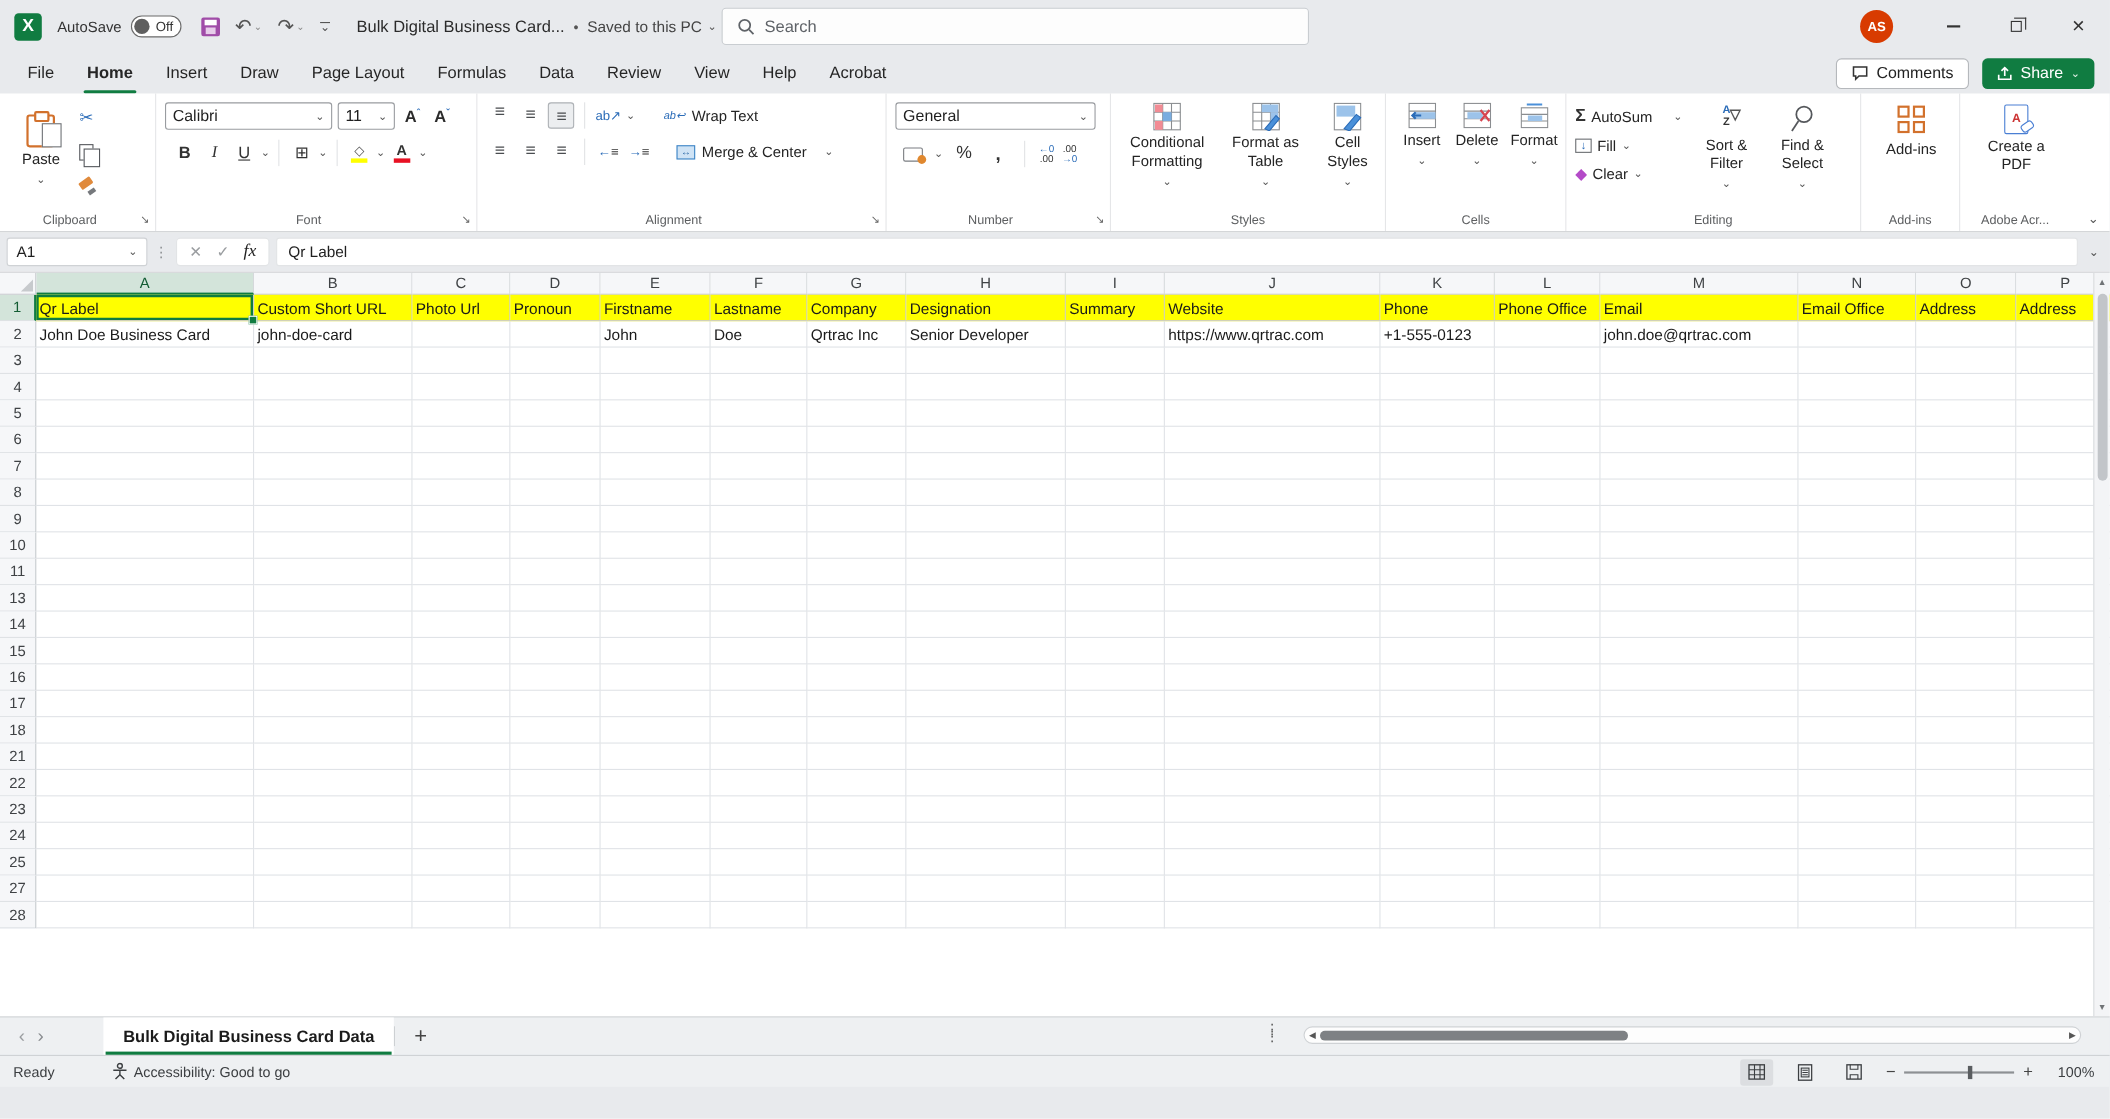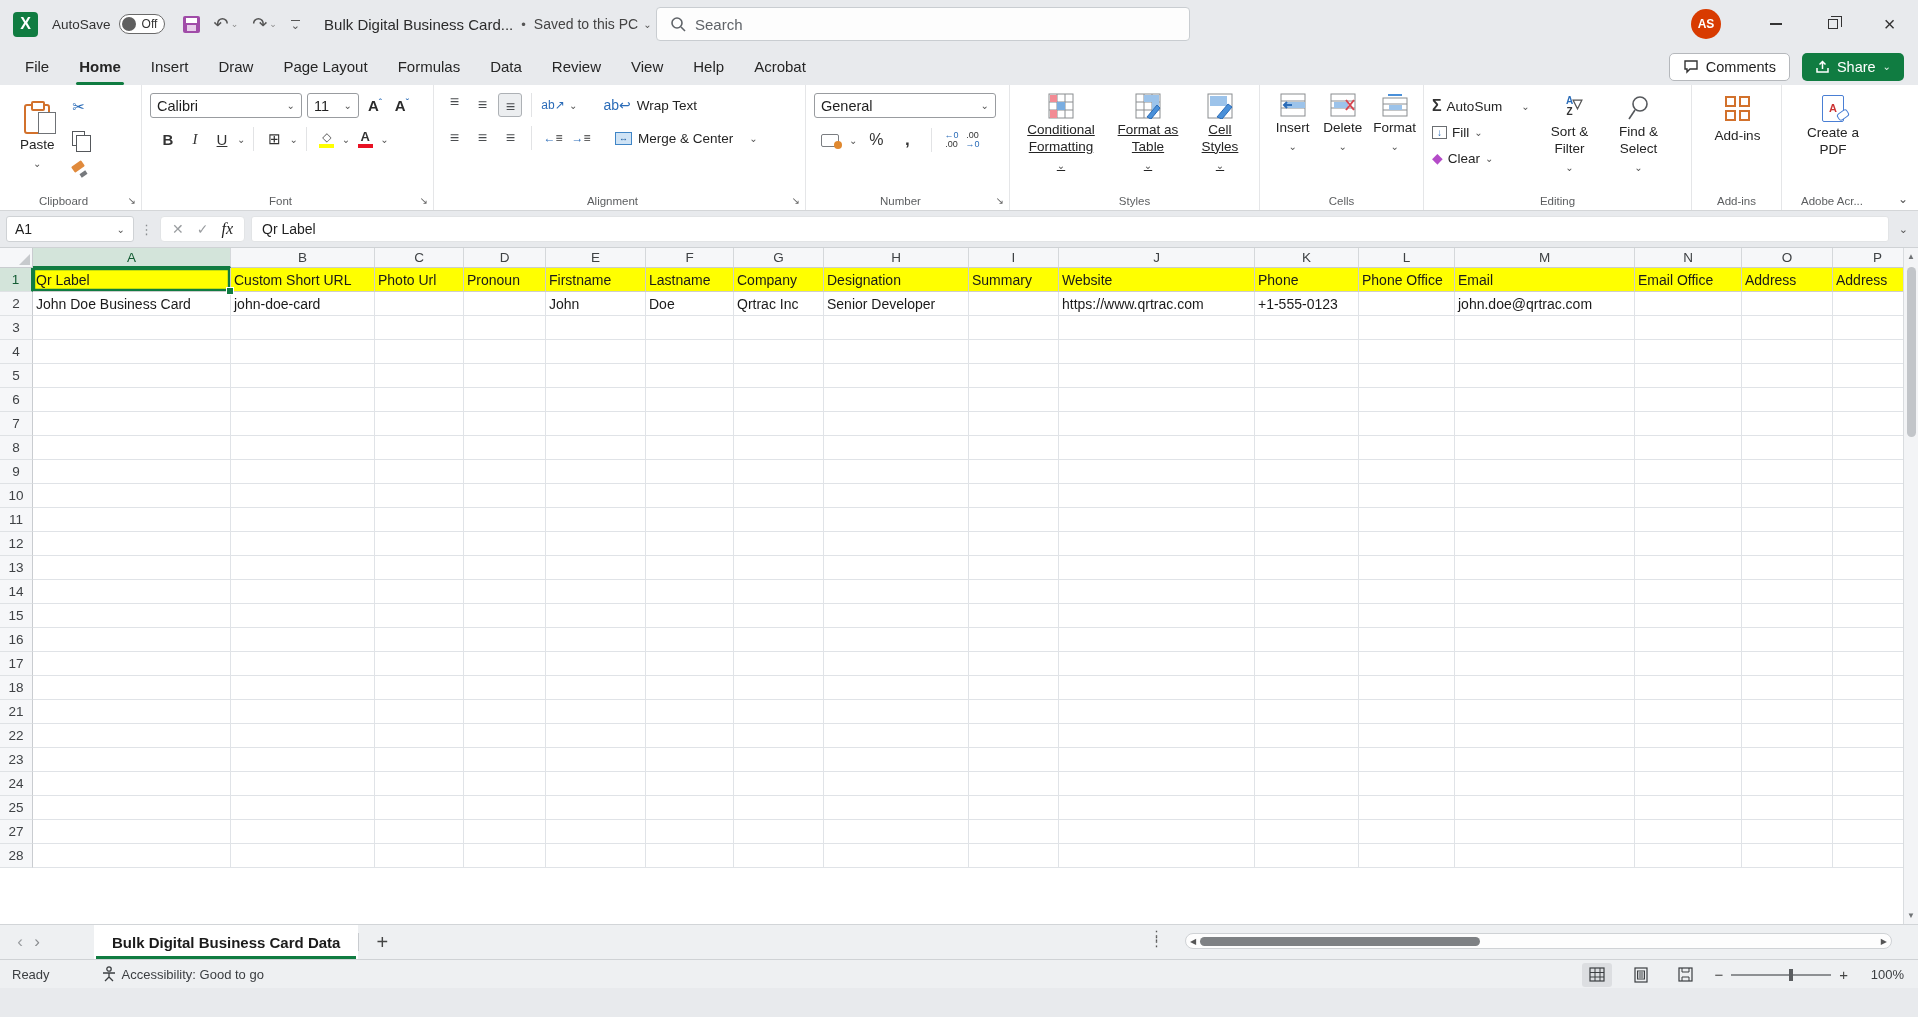--- a/index.html
+++ b/index.html
@@ -325,21 +325,21 @@
       <span class="iconbtn selbox">
           <span class="lines" style="align-self:flex-end;">≡</span>
         </span>
       <span class="vsep"></span>
       <span class="iconbtn">
           <span style="font-size:12px;color:#2b6cb8;">ab↗</span>
         </span>
       <span class="chev">⌄</span>
       <span style="width:18px;"></span>
       <span class="row" style="gap:6px;font-size:13.5px;">
-        <span style="font-size:14px;color:#2b6cb8;">ab↩</span>
+        <span style="font-size:10px;color:#2b6cb8;font-style:italic;">ab↩</span>
         <span>Wrap Text</span>
       </span>
     </div>
     <div class="row" style="margin-top:9px; gap:4px;">
       <span class="iconbtn">
           <span class="lines">≡</span>
         </span>
       <span class="iconbtn">
           <span class="lines">≡</span>
         </span>
@@ -382,21 +382,21 @@
         </span>
       <span class="vsep"></span>
       <span class="decbtn"><span class="blue">←0</span><br>.00</span>
       <span class="decbtn">.00<br><span class="blue">→0</span></span>
     </div>
     <span class="glabel">Number</span>
     <span class="launcher">↘</span>
   </div>
 
   <div class="rgroup" style="width:250px;">
-    <div class="row" style="gap:8px; justify-content:flex-start;text-decoration:underline;">
+    <div class="row" style="gap:8px; justify-content:space-between;">
       <div class="bigbtn" style="width:86px;">
         <svg class="gicon" width="26" height="26" viewBox="0 0 26 26">
           <rect x="1" y="1" width="24" height="24" fill="#fff" stroke="#8a8d90"></rect>
           <line x1="9" y1="1" x2="9" y2="25" stroke="#8a8d90"></line>
             <line x1="17" y1="1" x2="17" y2="25" stroke="#8a8d90"></line>
           <line x1="1" y1="9" x2="25" y2="9" stroke="#8a8d90"></line>
             <line x1="1" y1="17" x2="25" y2="17" stroke="#8a8d90"></line>
           <rect x="2" y="2" width="7" height="7" fill="#f28b94"></rect>
             <rect x="9" y="9" width="8" height="8" fill="#7aade0"></rect>
           <rect x="2" y="17" width="7" height="8" fill="#f28b94"></rect>
@@ -753,39 +753,20 @@
         <div class="cell" style="width: 196px;"></div>
         <div class="cell" style="width: 104px;"></div>
         <div class="cell" style="width: 96px;"></div>
         <div class="cell" style="width: 180px;"></div>
         <div class="cell" style="width: 107px;"></div>
         <div class="cell" style="width: 91px;"></div>
         <div class="cell" style="width: 90px;"></div>
       </div>
       <div class="grow">
         <div class="rownum">11</div>
-        <div class="cell" style="width: 198px;"></div>
-        <div class="cell" style="width: 144px;"></div>
-        <div class="cell" style="width: 89px;"></div>
-        <div class="cell" style="width: 82px;"></div>
-        <div class="cell" style="width: 100px;"></div>
-        <div class="cell" style="width: 88px;"></div>
-        <div class="cell" style="width: 90px;"></div>
-        <div class="cell" style="width: 145px;"></div>
-        <div class="cell" style="width: 90px;"></div>
-        <div class="cell" style="width: 196px;"></div>
-        <div class="cell" style="width: 104px;"></div>
-        <div class="cell" style="width: 96px;"></div>
-        <div class="cell" style="width: 180px;"></div>
-        <div class="cell" style="width: 107px;"></div>
-        <div class="cell" style="width: 91px;"></div>
-        <div class="cell" style="width: 90px;"></div>
-      </div>
-      <div class="grow">
-        <div class="rownum">12</div>
         <div class="cell" style="width: 198px;"></div>
         <div class="cell" style="width: 144px;"></div>
         <div class="cell" style="width: 89px;"></div>
         <div class="cell" style="width: 82px;"></div>
         <div class="cell" style="width: 100px;"></div>
         <div class="cell" style="width: 88px;"></div>
         <div class="cell" style="width: 90px;"></div>
         <div class="cell" style="width: 145px;"></div>
         <div class="cell" style="width: 90px;"></div>
         <div class="cell" style="width: 196px;"></div>

